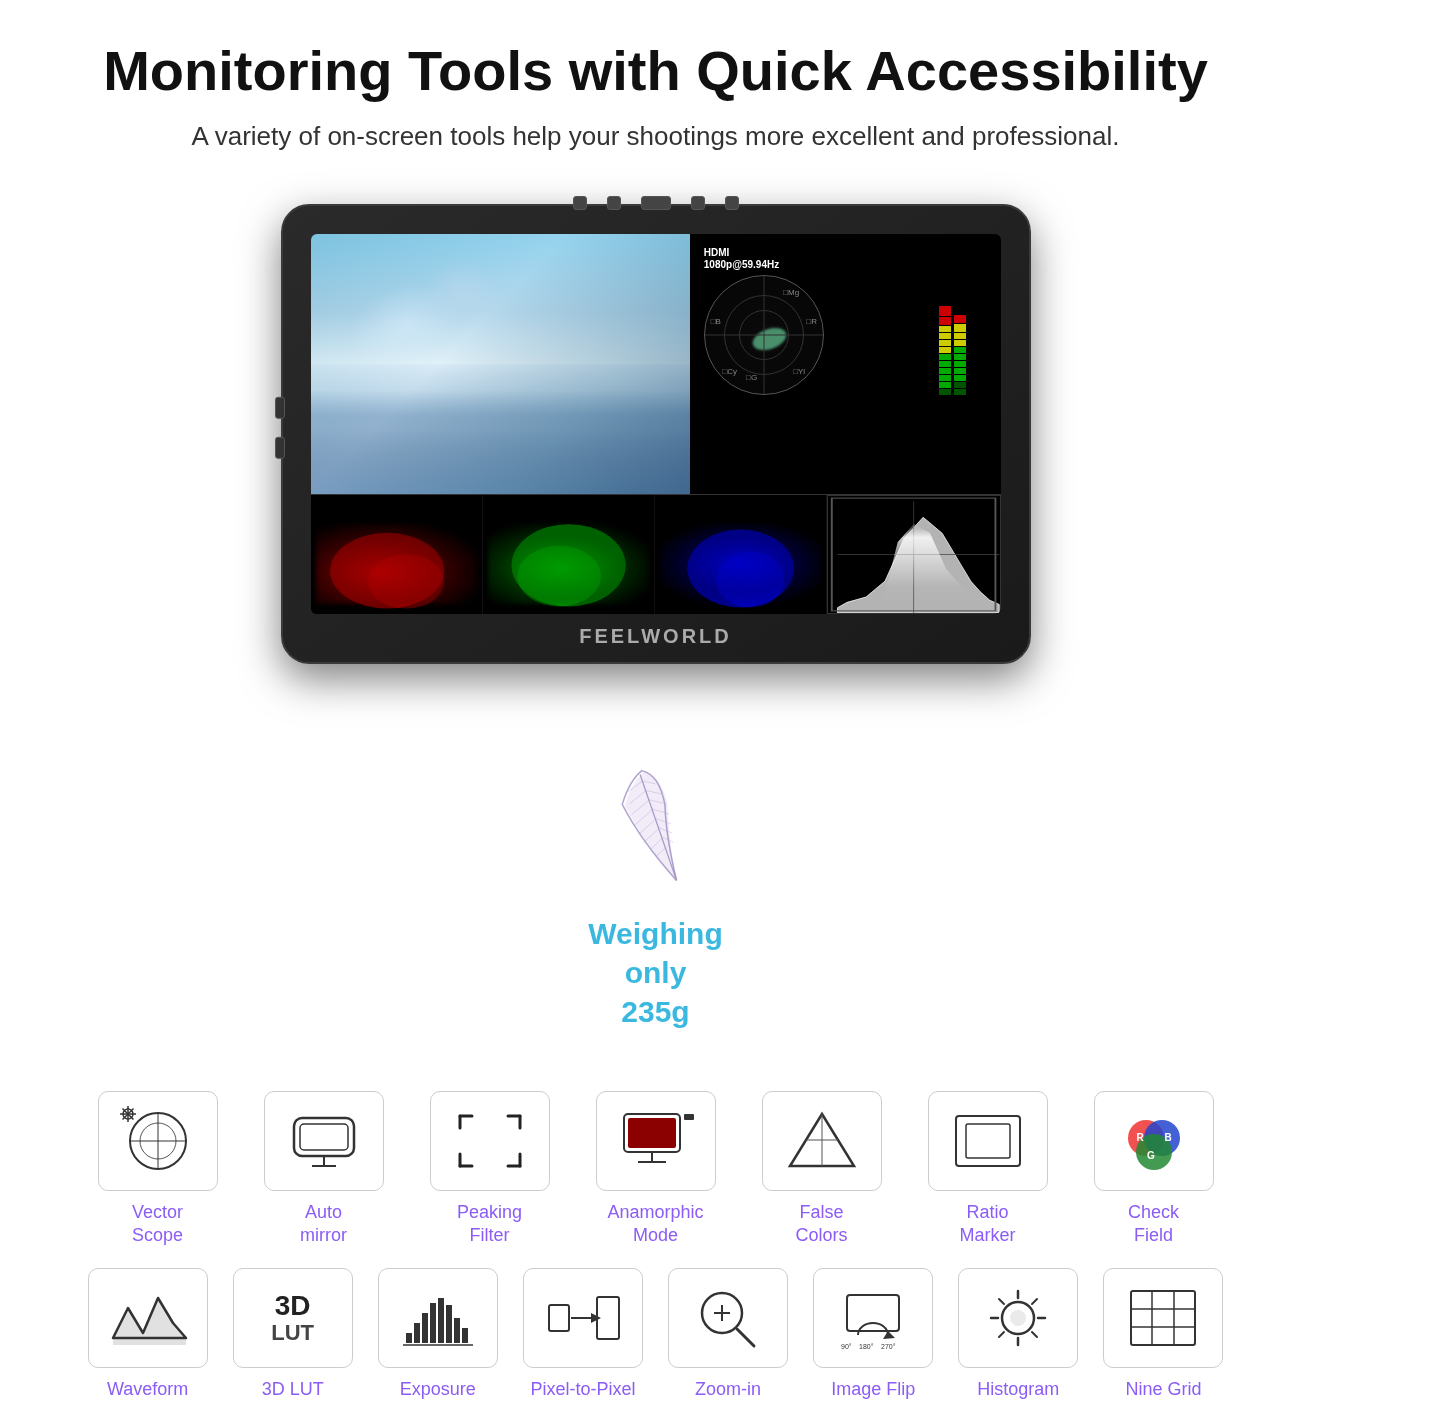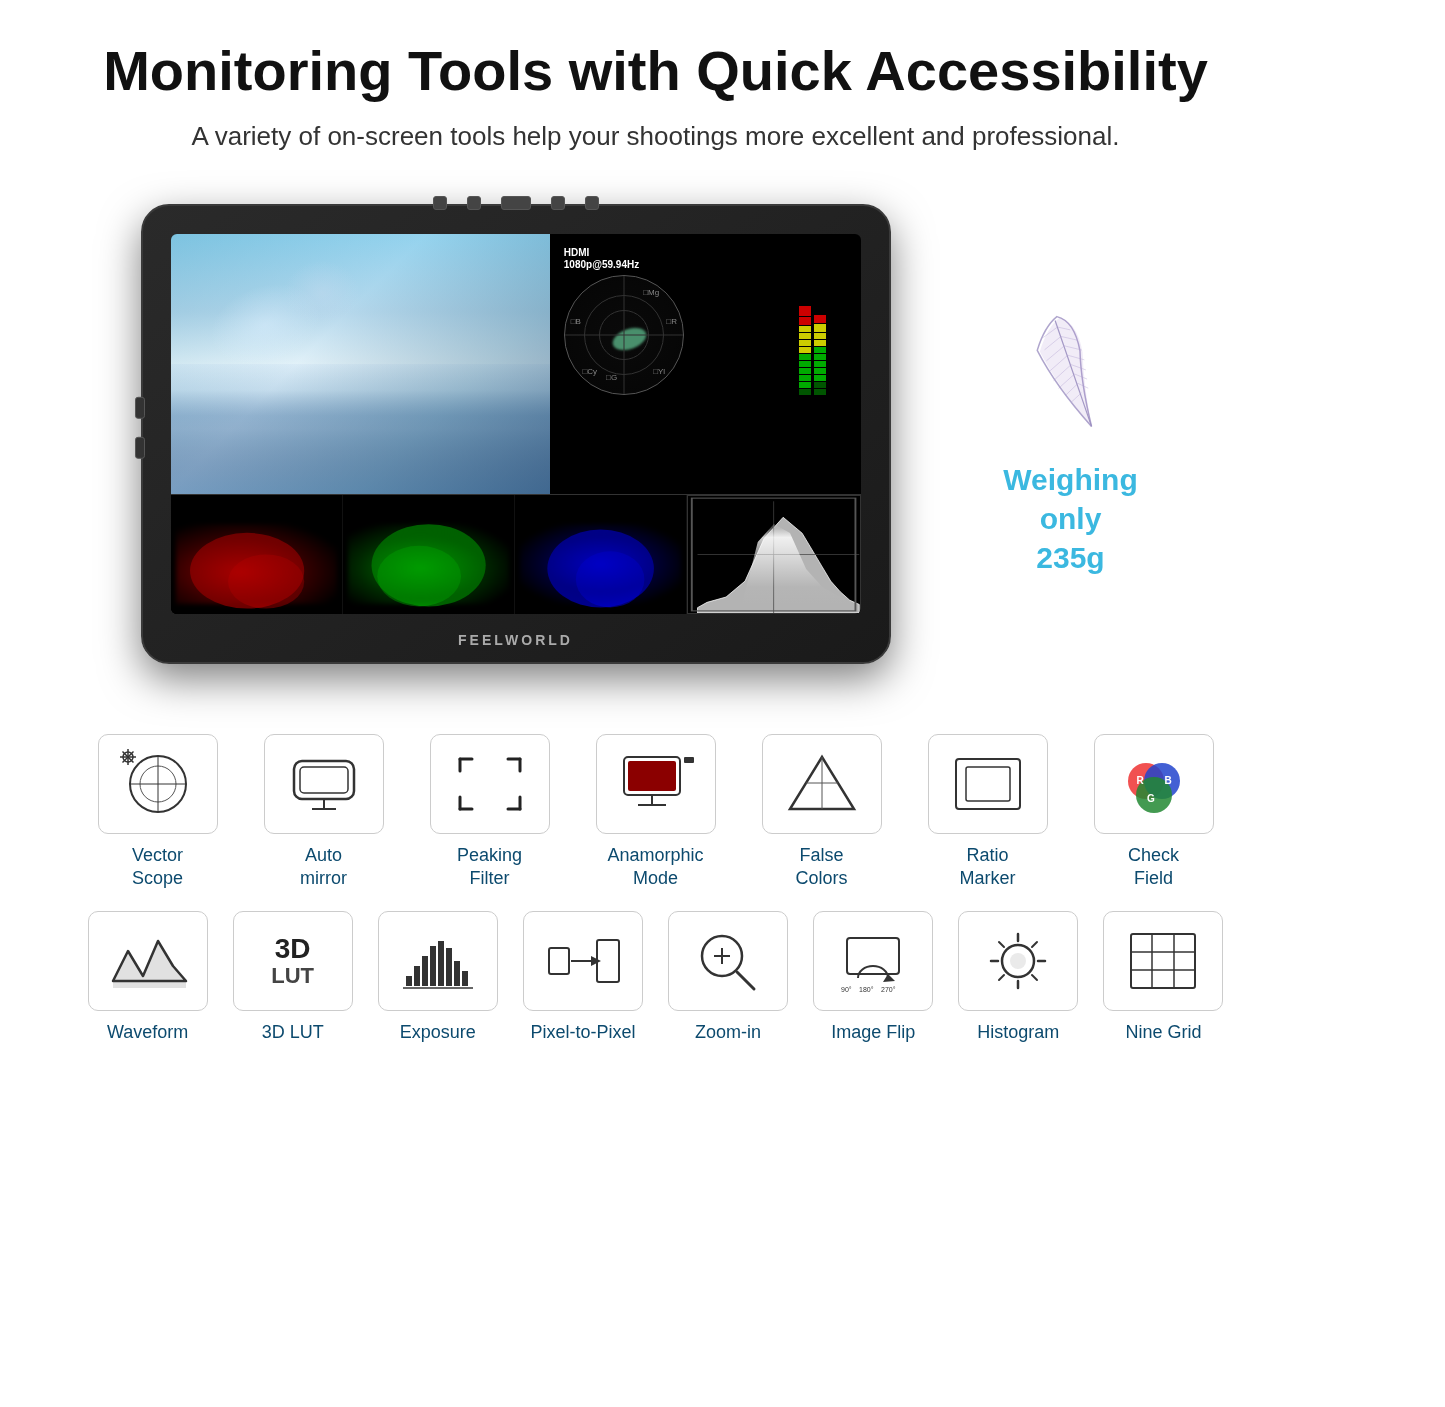--- a/index.html
+++ b/index.html
@@ -34,20 +34,21 @@
       line-height: 1.4;
     }
 
     
     .monitor-section {
       display: flex;
       align-items: center;
       justify-content: center;
       margin-bottom: 60px;
       gap: 80px;
+      flex-direction: column;
     }
 
     .monitor-wrapper {
       position: relative;
       width: 750px;
       height: 470px;
     }
 
     
     .monitor-body {
@@ -316,21 +317,21 @@
       filter: blur(1px);
     }
 
     
     .brand-label {
       position: absolute;
       bottom: 14px;
       left: 50%;
       transform: translateX(-50%);
       color: #aaa;
-      font-size: 14px;
+      font-size: 20px;
       font-weight: 900;
       letter-spacing: 3px;
       text-transform: uppercase;
     }
 
     
     .right-side {
       display: flex;
       flex-direction: column;
       align-items: center;
@@ -378,21 +379,21 @@
       border: 1.5px solid #ccc;
       border-radius: 10px;
       display: flex;
       align-items: center;
       justify-content: center;
       background: #fff;
     }
 
     .feature-label {
       font-size: 18px;
-      color: #0c4a6e;
+      color: #8b5cf6;
       text-align: center;
       line-height: 1.3;
       font-weight: 500;
     }
 
   </style>
 </head>
 <body>
 
 <div class="page-container">

